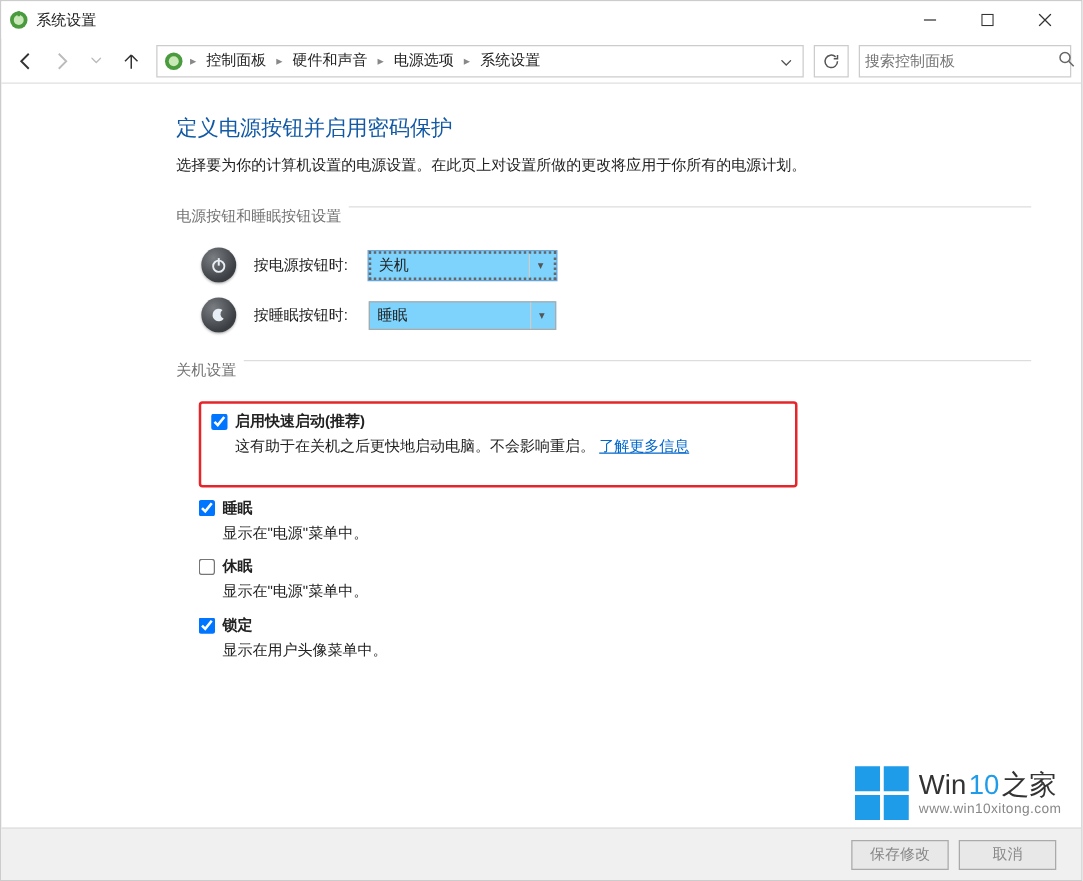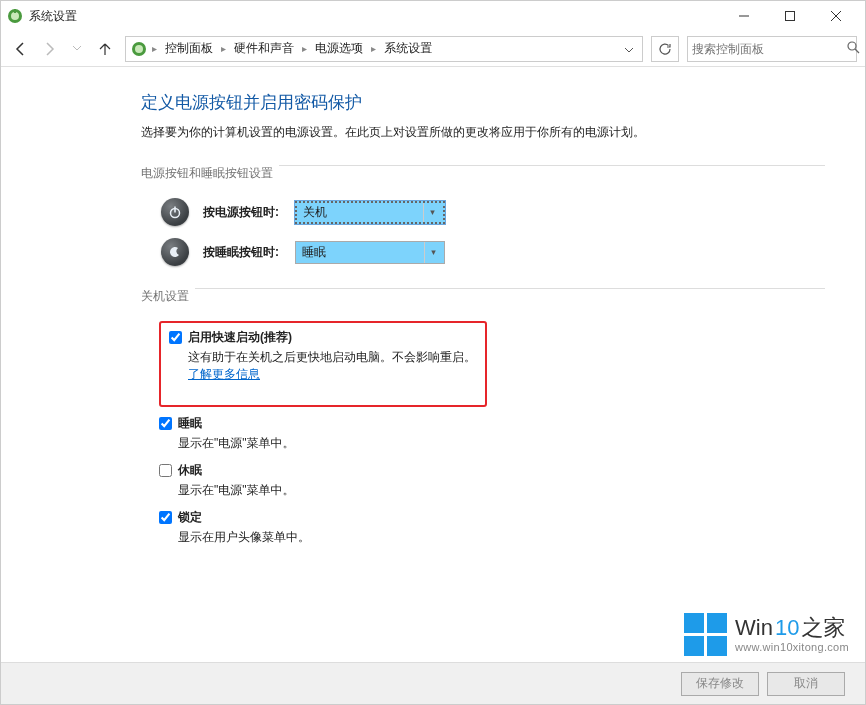--- a/index.html
+++ b/index.html
@@ -142,21 +142,20 @@
     border-radius: 50%;
     background: radial-gradient(circle at 35% 30%, #7a7e82, #3a3e42 70%);
     display: flex; align-items: center; justify-content: center;
     margin-right: 14px;
     box-shadow: 0 1px 2px rgba(0,0,0,0.3);
   }
   .round-ico svg { fill: #e8eef5; }
   .btn-label {
     width: 92px;
     color: #222;
-    font-weight: bold;
   }
   .combo {
     width: 150px; height: 23px;
     border: 1px solid #aaa;
     background: #7dd3fc;
     display: flex; align-items: center;
     padding: 0 2px 0 6px;
     position: relative;
   }
   .combo.highlight {
@@ -174,21 +173,21 @@
 
   .section-header.mt { margin-top: 22px; }
 
   .shutdown-settings { padding-left: 18px; }
 
   .highlight-box {
     border: 2px solid #e6252a;
     border-radius: 3px;
     padding: 6px 8px 6px 8px;
     margin-bottom: 8px;
-    width: 328px;
+    width: 479px;
   }
 
   .chk-row {
     display: flex;
     align-items: flex-start;
     margin-bottom: 3px;
   }
   .chk-row input[type=checkbox] {
     margin-top: 2px;
     margin-right: 6px;

